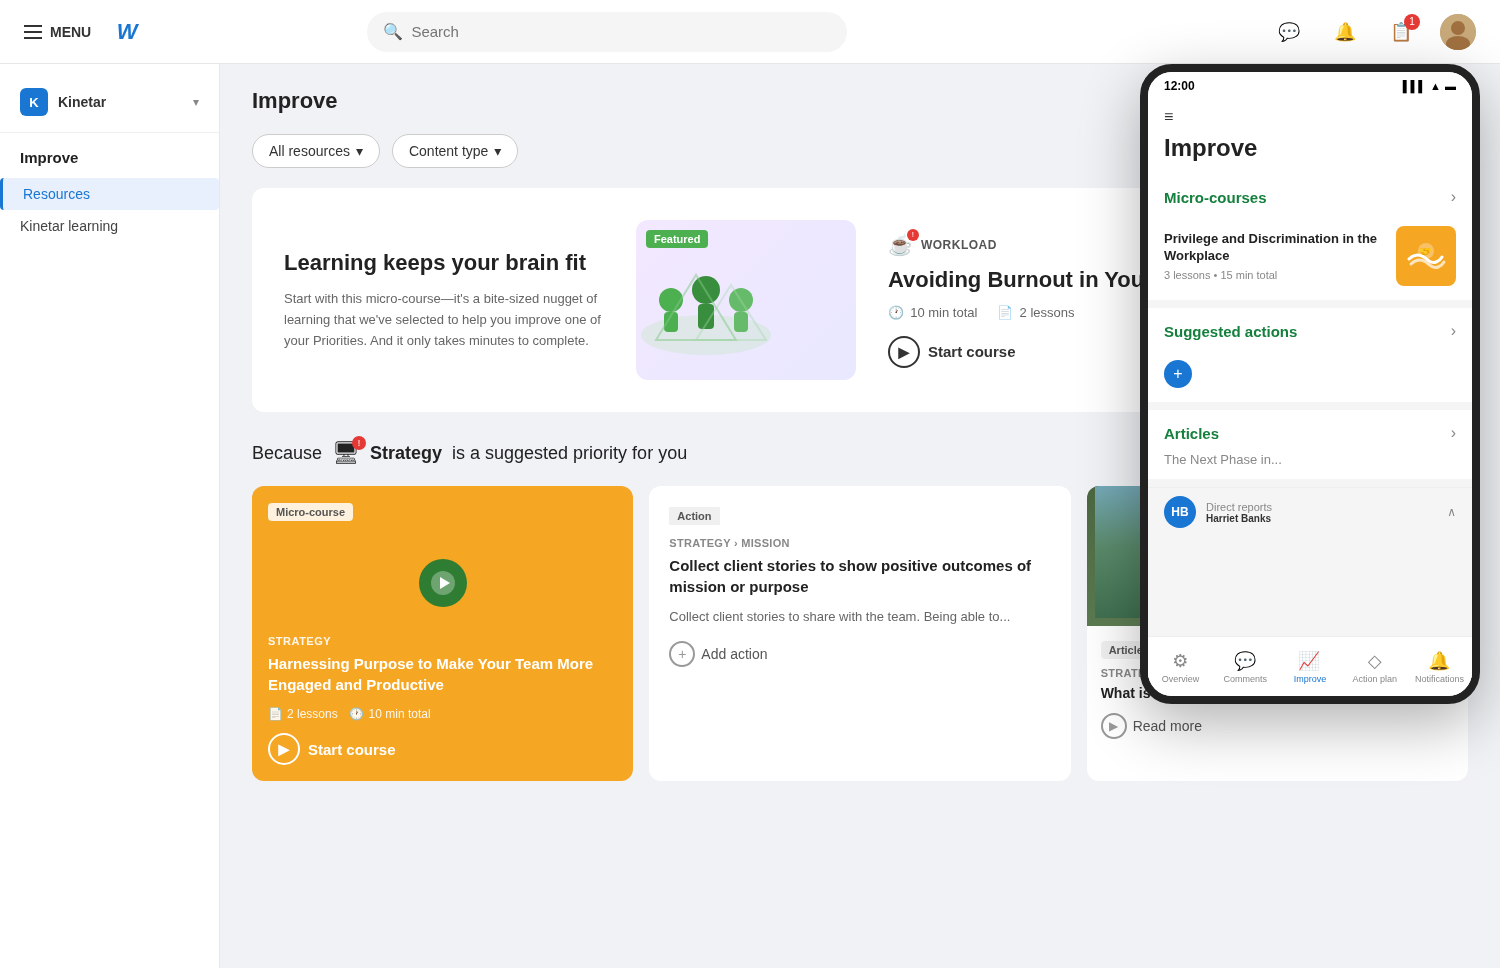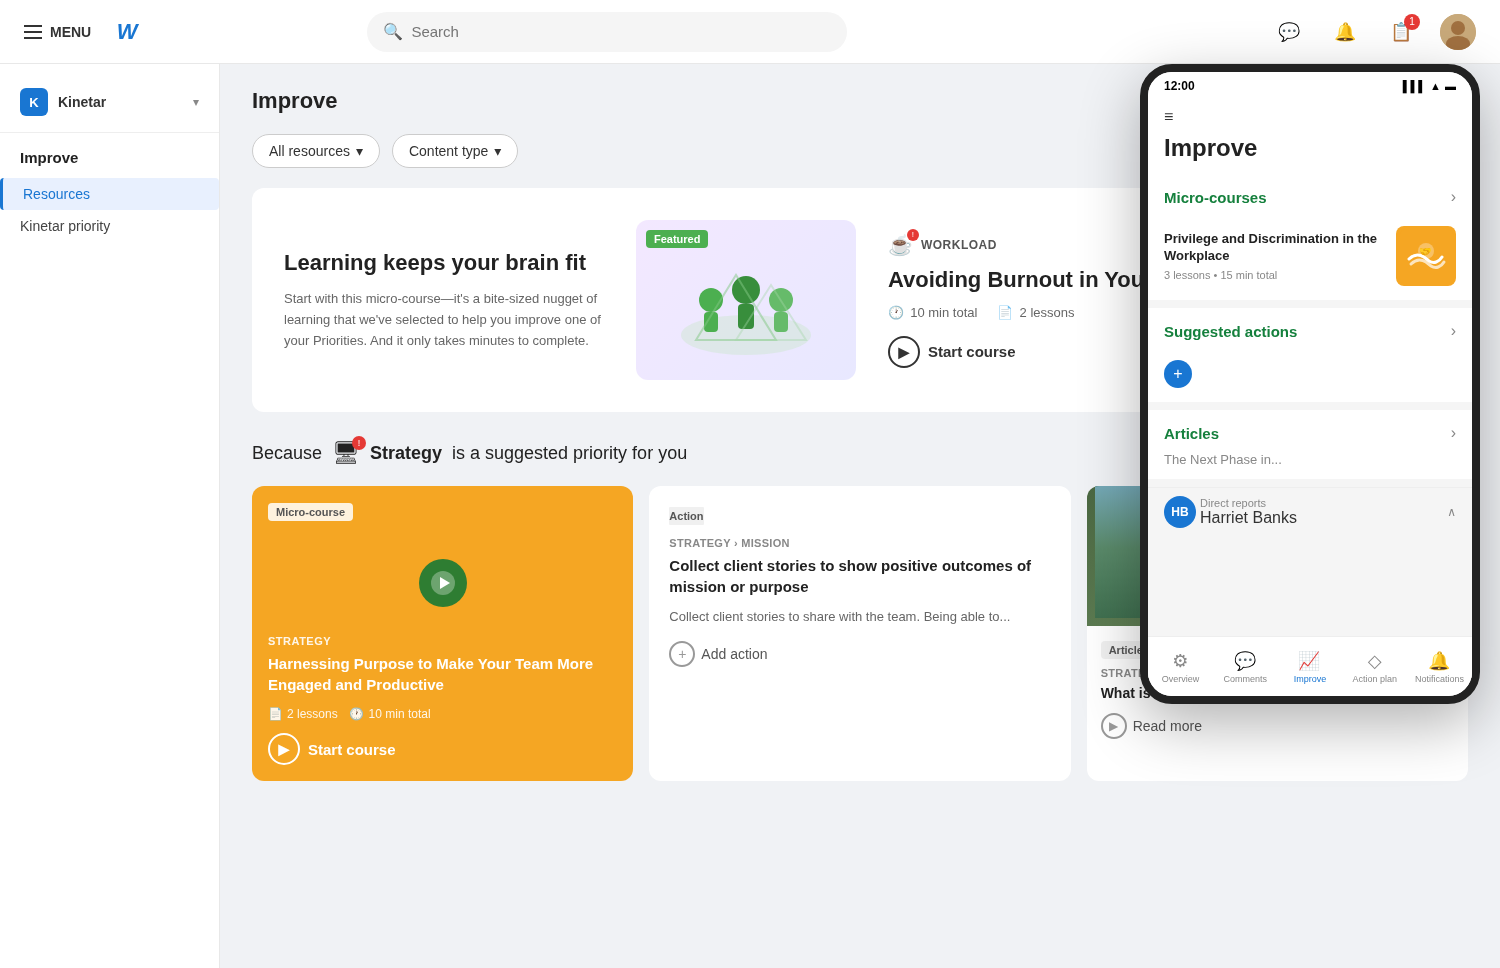--- a/index.html
+++ b/index.html
@@ -62,21 +62,21 @@
     .featured-banner {
       background: #fff; border-radius: 12px; padding: 32px; margin-bottom: 28px;
       display: flex; align-items: center; gap: 32px; position: relative;
     }
     .featured-text { flex: 1; max-width: 320px; }
     .featured-text h2 { font-size: 22px; font-weight: 700; color: #222; margin-bottom: 12px; line-height: 1.3; }
     .featured-text p { font-size: 13px; color: #666; line-height: 1.6; }
     .featured-card {
       width: 220px; height: 160px; border-radius: 12px;
       background: linear-gradient(135deg, #f3e8ff, #e8e8ff);
-      display: flex; align-items: center; justify-content: center; position: relative; flex-shrink: 0;
+      display: flex; align-items: center; position: relative; flex-shrink: 0;
     }
     .featured-badge {
       position: absolute; top: 10px; left: 10px;
       background: #4caf50; color: #fff; font-size: 11px; font-weight: 600;
       padding: 3px 8px; border-radius: 4px;
     }
     .featured-course-info { flex: 1; }
     .workload-tag { display: flex; align-items: center; gap: 8px; margin-bottom: 10px; }
     .workload-label { font-size: 12px; font-weight: 700; color: #555; letter-spacing: 0.5px; }
     .course-title { font-size: 22px; font-weight: 700; color: #222; margin-bottom: 12px; }
@@ -102,21 +102,21 @@
     .card-yellow { background: #f5a623; }
     .card-yellow .card-body { padding: 16px; }
     .card-tag-small { display: inline-block; background: rgba(255,255,255,0.85); font-size: 11px; font-weight: 600; padding: 3px 8px; border-radius: 4px; color: #555; margin-bottom: 10px; }
     .card-category { font-size: 11px; font-weight: 700; color: rgba(255,255,255,0.9); letter-spacing: 0.5px; margin-bottom: 6px; }
     .card-title-yellow { font-size: 15px; font-weight: 700; color: #fff; margin-bottom: 12px; line-height: 1.4; }
     .card-meta-yellow { display: flex; gap: 12px; margin-bottom: 12px; }
     .meta-item-yellow { display: flex; align-items: center; gap: 4px; font-size: 12px; color: rgba(255,255,255,0.9); }
     .card-circle-icon { width: 48px; height: 48px; border-radius: 50%; background: #2e7d32; display: flex; align-items: center; justify-content: center; margin: 16px auto; }
 
     .card-white { background: #fff; padding: 20px; }
-    .card-white-tag { display: inline-block; background: #f0f0f0; font-size: 11px; font-weight: 600; padding: 3px 0; border-radius: 1px; color: #555; margin-bottom: 12px; }
+    .card-white-tag { display: inline-block; background: #f0f0f0; font-size: 11px; font-weight: 600; padding: 3px 8px; border-radius: 1px; color: #555; margin-bottom: 12px; }
     .card-breadcrumb { font-size: 11px; color: #888; font-weight: 600; letter-spacing: 0.3px; margin-bottom: 6px; }
     .card-title-white { font-size: 15px; font-weight: 700; color: #222; margin-bottom: 10px; line-height: 1.4; }
     .card-desc { font-size: 13px; color: #666; line-height: 1.5; margin-bottom: 14px; }
     .add-action-btn { display: flex; align-items: center; gap: 6px; font-size: 14px; color: #555; cursor: pointer; background: none; border: none; }
     .add-circle { width: 26px; height: 26px; border-radius: 50%; border: 2px solid #999; display: flex; align-items: center; justify-content: center; font-size: 14px; color: #999; }
 
     .card-article { background: #fff; overflow: hidden; border-radius: 12px; }
     .card-article-img { height: 140px; background: linear-gradient(135deg, #4a6741, #8aad7a); display: flex; align-items: flex-end; padding: 8px; position: relative; overflow: hidden; }
     .article-source-badge { background: rgba(0,0,0,0.6); color: #fff; font-size: 11px; font-weight: 600; padding: 4px 8px; border-radius: 4px; }
     .card-article-body { padding: 14px; }
@@ -149,22 +149,22 @@
     .mobile-course-meta { font-size: 11px; color: #888; }
     .mobile-course-thumb { width: 60px; height: 60px; border-radius: 8px; background: #f5a623; display: flex; align-items: center; justify-content: center; font-size: 28px; overflow: hidden; flex-shrink: 0; }
     .mobile-action-item { display: flex; align-items: flex-start; gap: 10px; padding: 10px 16px 14px; }
     .mobile-action-text { flex: 1; font-size: 13px; color: #333; line-height: 1.4; }
     .mobile-add-btn { width: 28px; height: 28px; border-radius: 50%; background: #1976d2; display: flex; align-items: center; justify-content: center; color: #fff; font-size: 16px; flex-shrink: 0; }
     .mobile-bottom-nav { position: absolute; bottom: 0; left: 0; right: 0; height: 60px; background: #fff; border-top: 1px solid #eee; display: flex; align-items: center; }
     .mobile-nav-item { flex: 1; display: flex; flex-direction: column; align-items: center; justify-content: center; gap: 2px; font-size: 9px; color: #888; cursor: pointer; }
     .mobile-nav-item.active { color: #1976d2; }
     .mobile-nav-icon { font-size: 18px; }
     .mobile-avatar-small { width: 32px; height: 32px; border-radius: 50%; background: #1976d2; display: flex; align-items: center; justify-content: center; font-size: 12px; color: #fff; font-weight: 700; }
-    .mobile-user-row { display: flex; align-items: center; gap: 4px; padding: 8px 16px; border-top: 1px solid #eee; }
-    .mobile-user-name { font-size: 16px; font-weight: 400; color: #333; }
+    .mobile-user-row { display: flex; align-items: center; gap: 10px; padding: 8px 16px; border-top: 1px solid #eee; }
+    .mobile-user-name { font-size: 10px; font-weight: 700; color: #333; }
     .mobile-user-role { font-size: 11px; color: #888; }
     .chevron-up { font-size: 12px; color: #888; margin-left: auto; }
   </style>
 </head>
 <body>
 
 <nav class="top-nav">
   <div class="nav-menu-btn">
     <div class="hamburger">
       <span></span>
@@ -209,21 +209,21 @@
     <span class="org-name">Kinetar</span>
     <span class="chevron-down">▾</span>
   </div>
   <div class="sidebar-section">
     <div class="sidebar-section-title">Improve</div>
   </div>
   <div class="sidebar-item active">
     <span>Resources</span>
   </div>
   <div class="sidebar-item">
-    <span>Kinetar priority</span>
+    <span>Kinetar learning</span>
   </div>
 </aside>
 
 <main class="main-content">
   <h1 class="page-title">Improve</h1>
 
   <div class="filters">
     <button class="filter-btn">
       <span>All resources</span>
       <span>▾</span>

